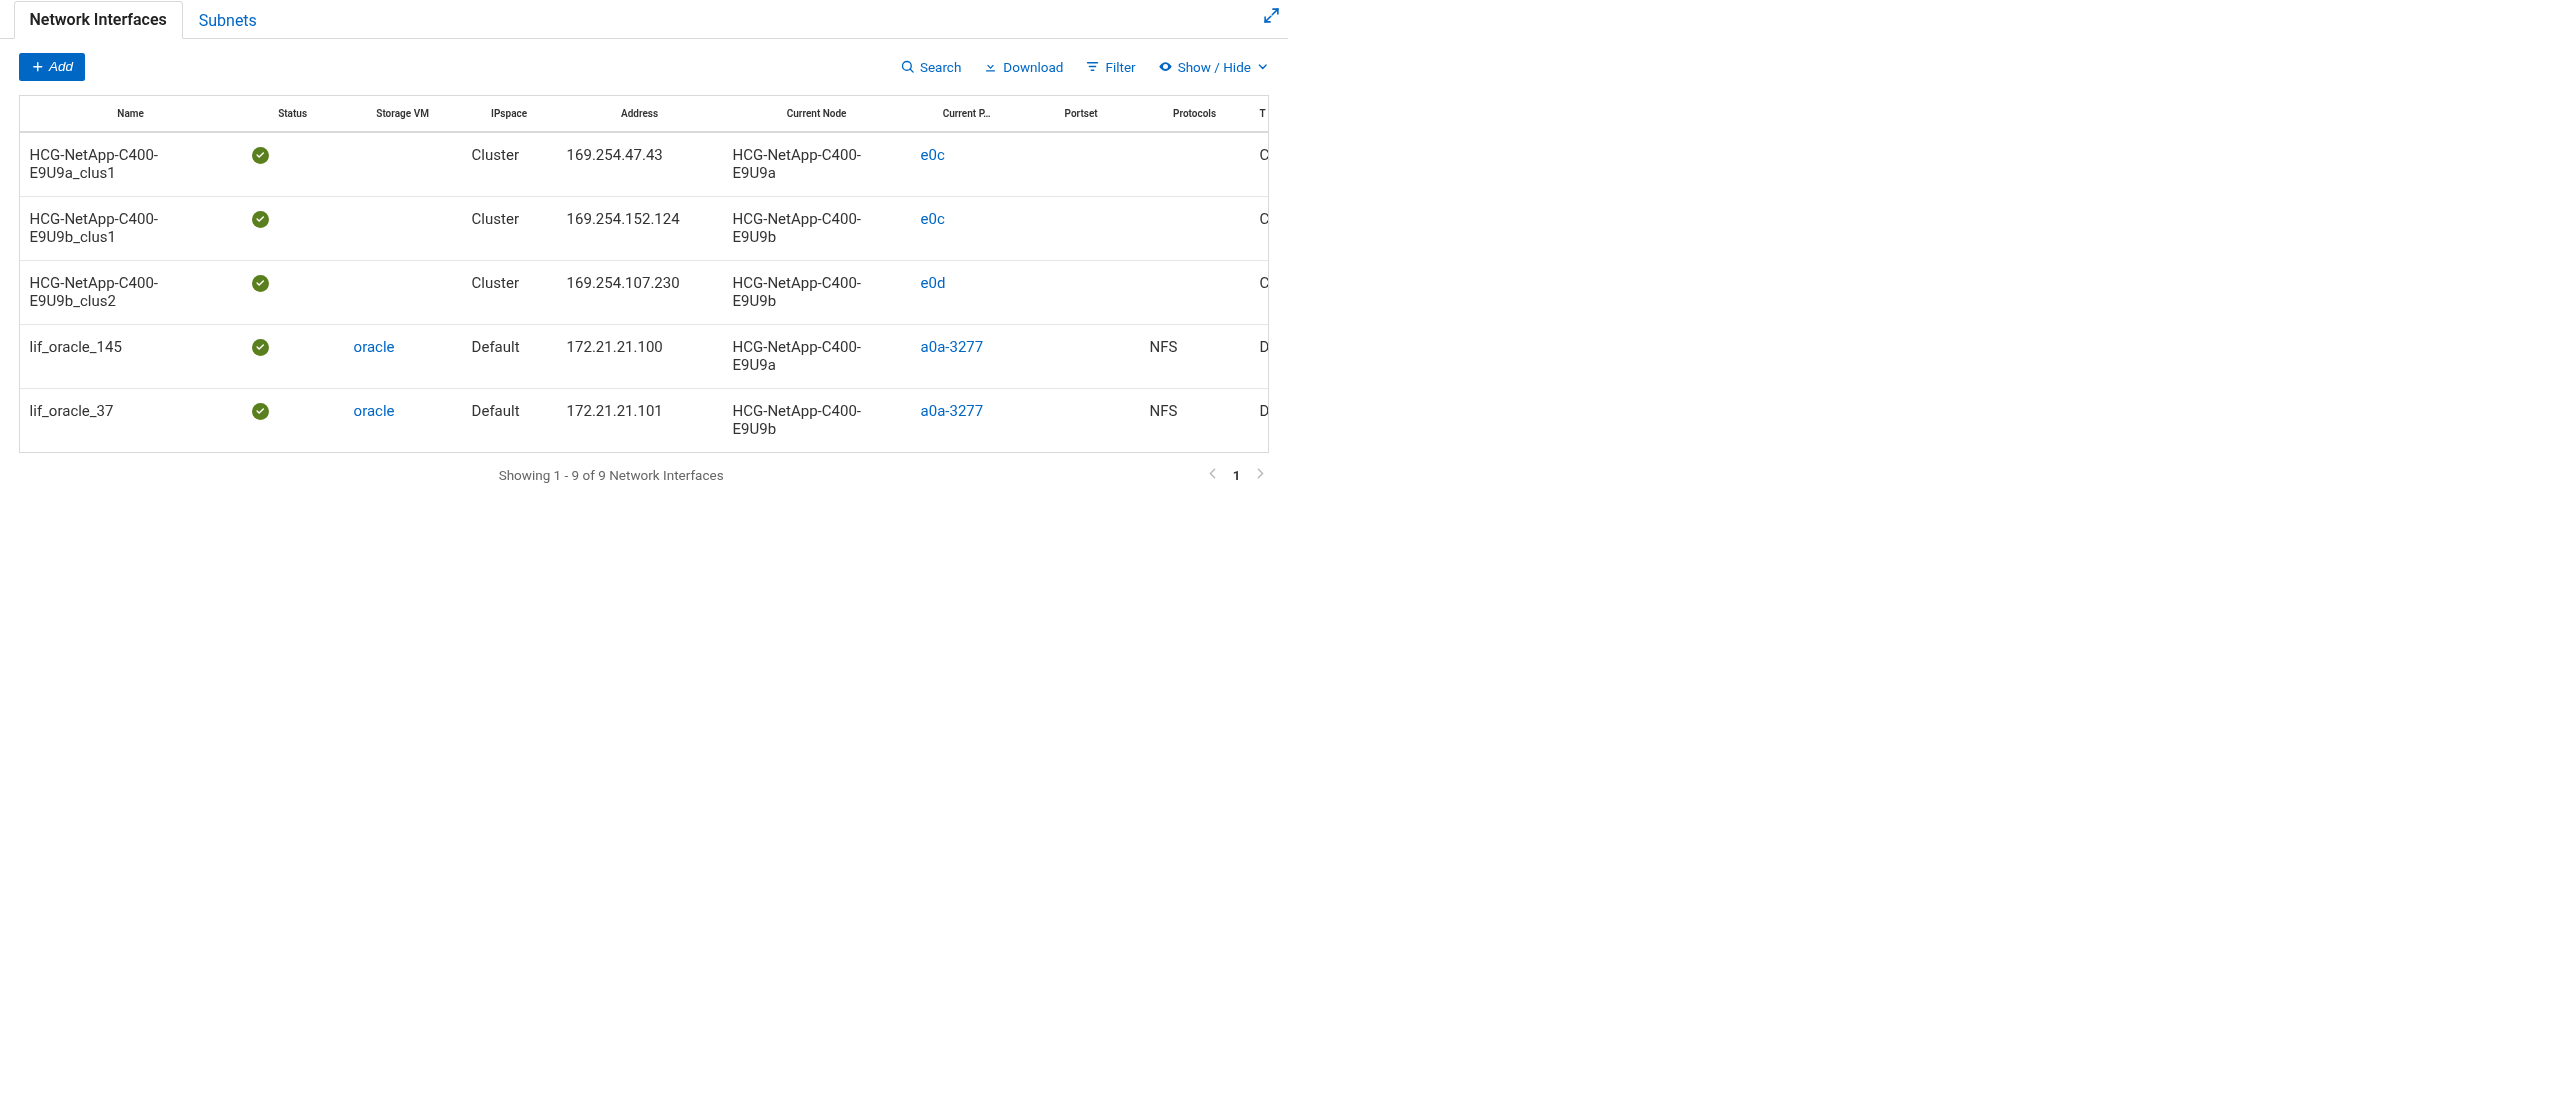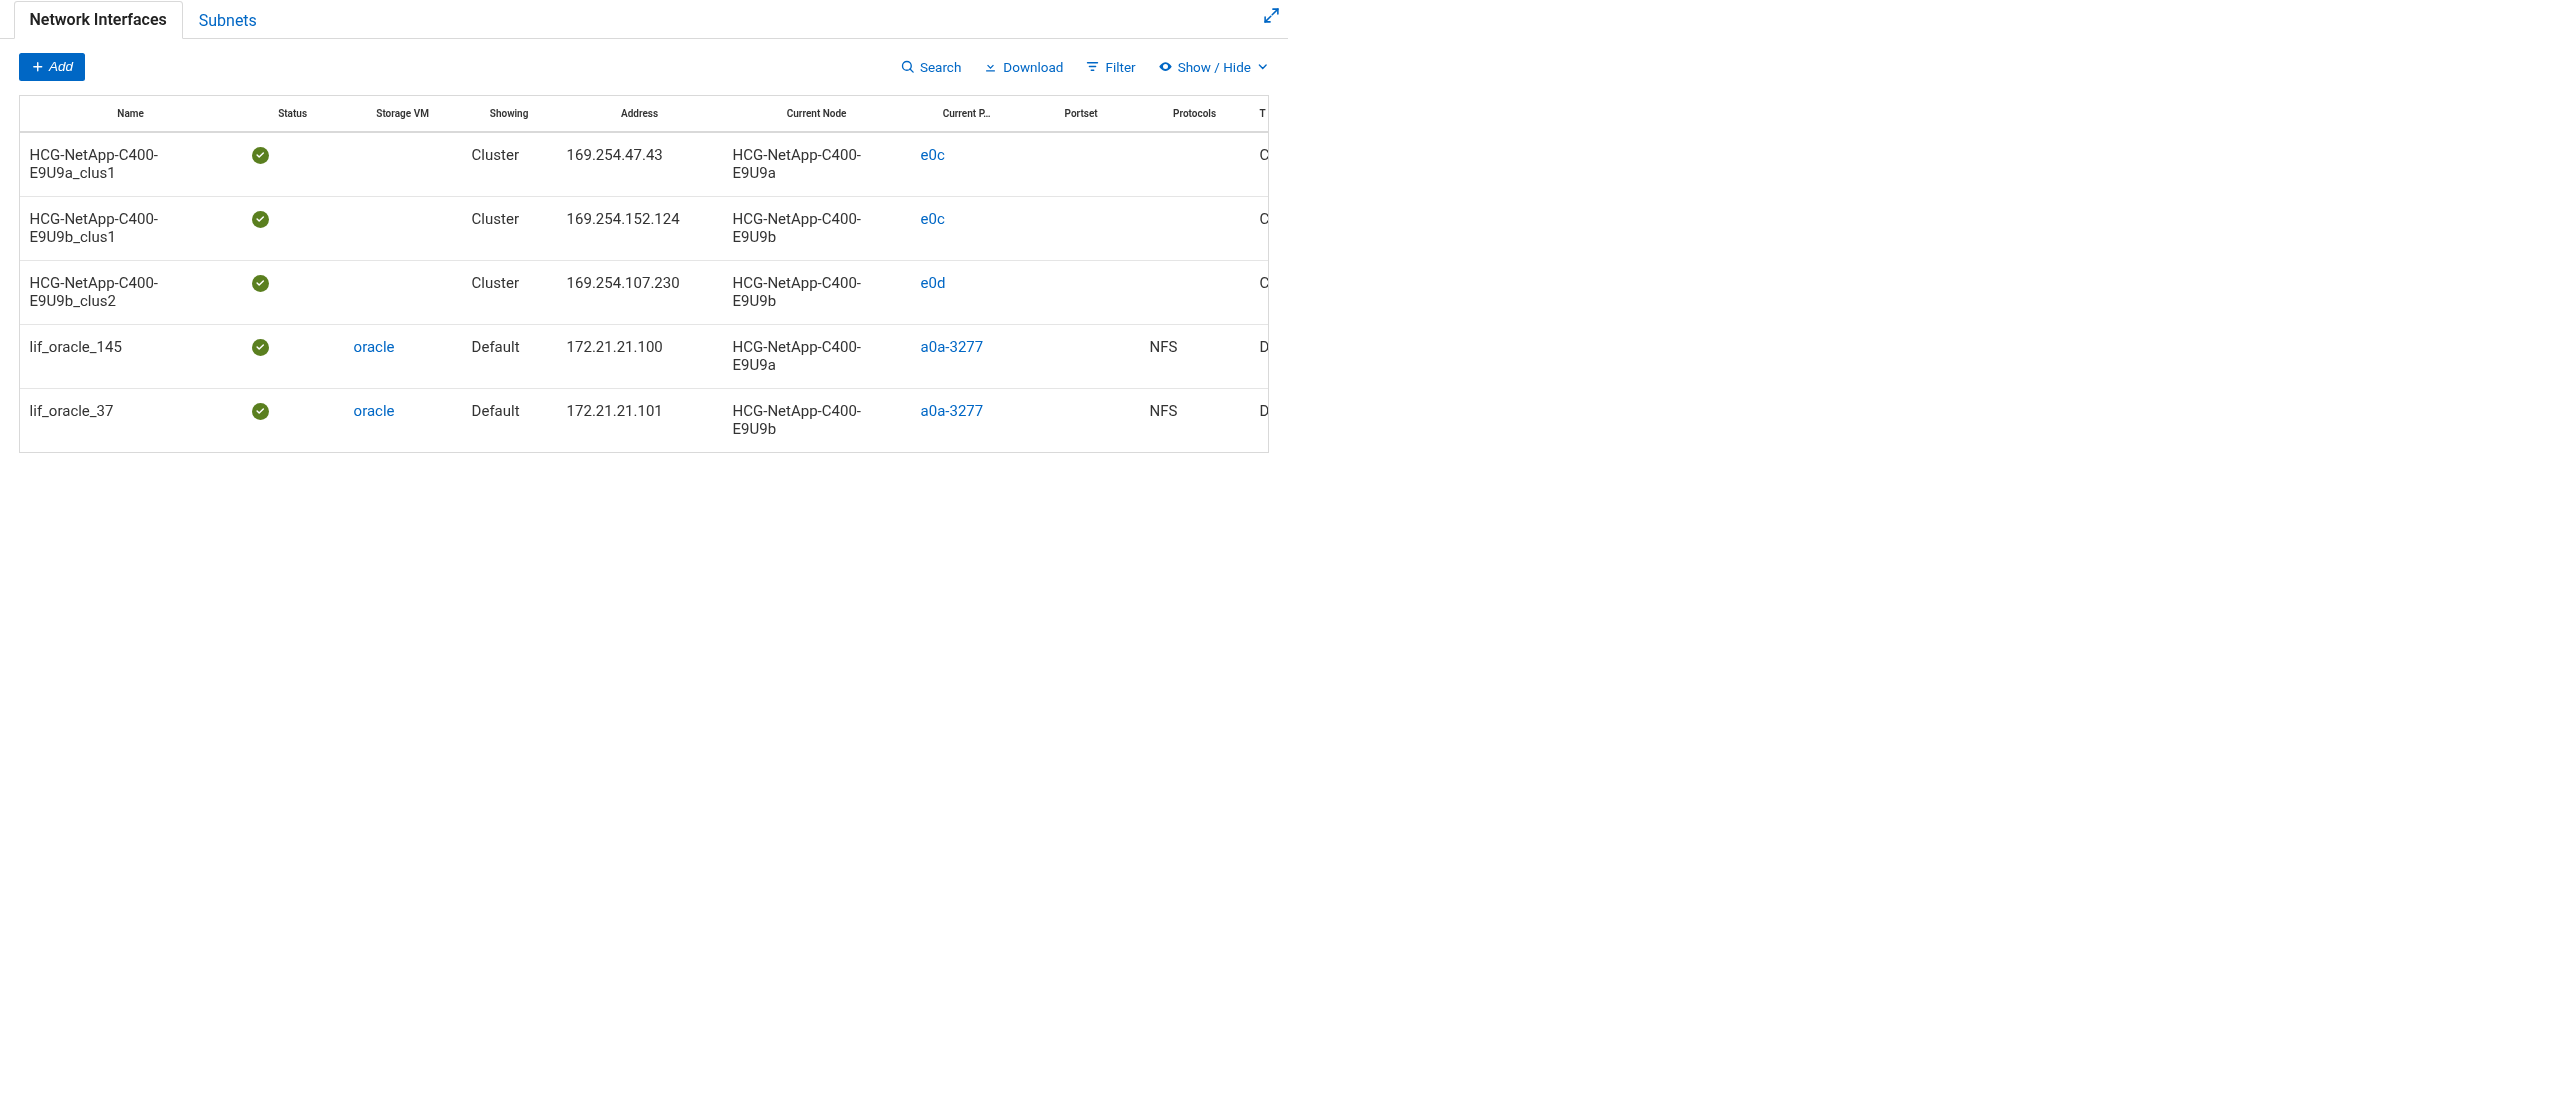--- a/index.html
+++ b/index.html
@@ -218,21 +218,21 @@
           <col class="col-port">
           <col class="col-portset">
         <col class="col-proto">
           <col class="col-trunc">
       </colgroup>
       <thead>
         <tr>
           <th>Name</th>
           <th>Status</th>
           <th>Storage VM</th>
-          <th>Showing</th>
+          <th>IPspace</th>
           <th>Address</th>
           <th>Current Node</th>
           <th>Current P…</th>
           <th>Portset</th>
           <th>Protocols</th>
           <th>T</th>
         </tr>
       </thead>
       <tbody id="table-body">
           <tr>
@@ -312,15 +312,31 @@
             <td>HCG-NetApp-C400-E9U9b</td>
             <td><span class="link">a0a-3277</span></td>
             <td></td>
             <td>NFS</td>
             <td>D</td>
           </tr>
         </tbody>
     </table>
   </div>
 
+  <div class="footer">
+    <div class="footer-center">Showing 1 - 9 of 9 Network Interfaces</div>
+    <div class="pager">
+      <span class="arrow">
+        <svg width="17" height="17" viewBox="0 0 24 24" fill="none" stroke="currentColor" stroke-width="2" stroke-linecap="round">
+            <path d="M15 6l-6 6 6 6"></path>
+          </svg>
+      </span>
+      <span class="pg-num">1</span>
+      <span class="arrow">
+        <svg width="17" height="17" viewBox="0 0 24 24" fill="none" stroke="currentColor" stroke-width="2" stroke-linecap="round">
+            <path d="M9 6l6 6-6 6"></path>
+          </svg>
+      </span>
+    </div>
+  </div>
 
 </div>
 
 
 </body></html>

